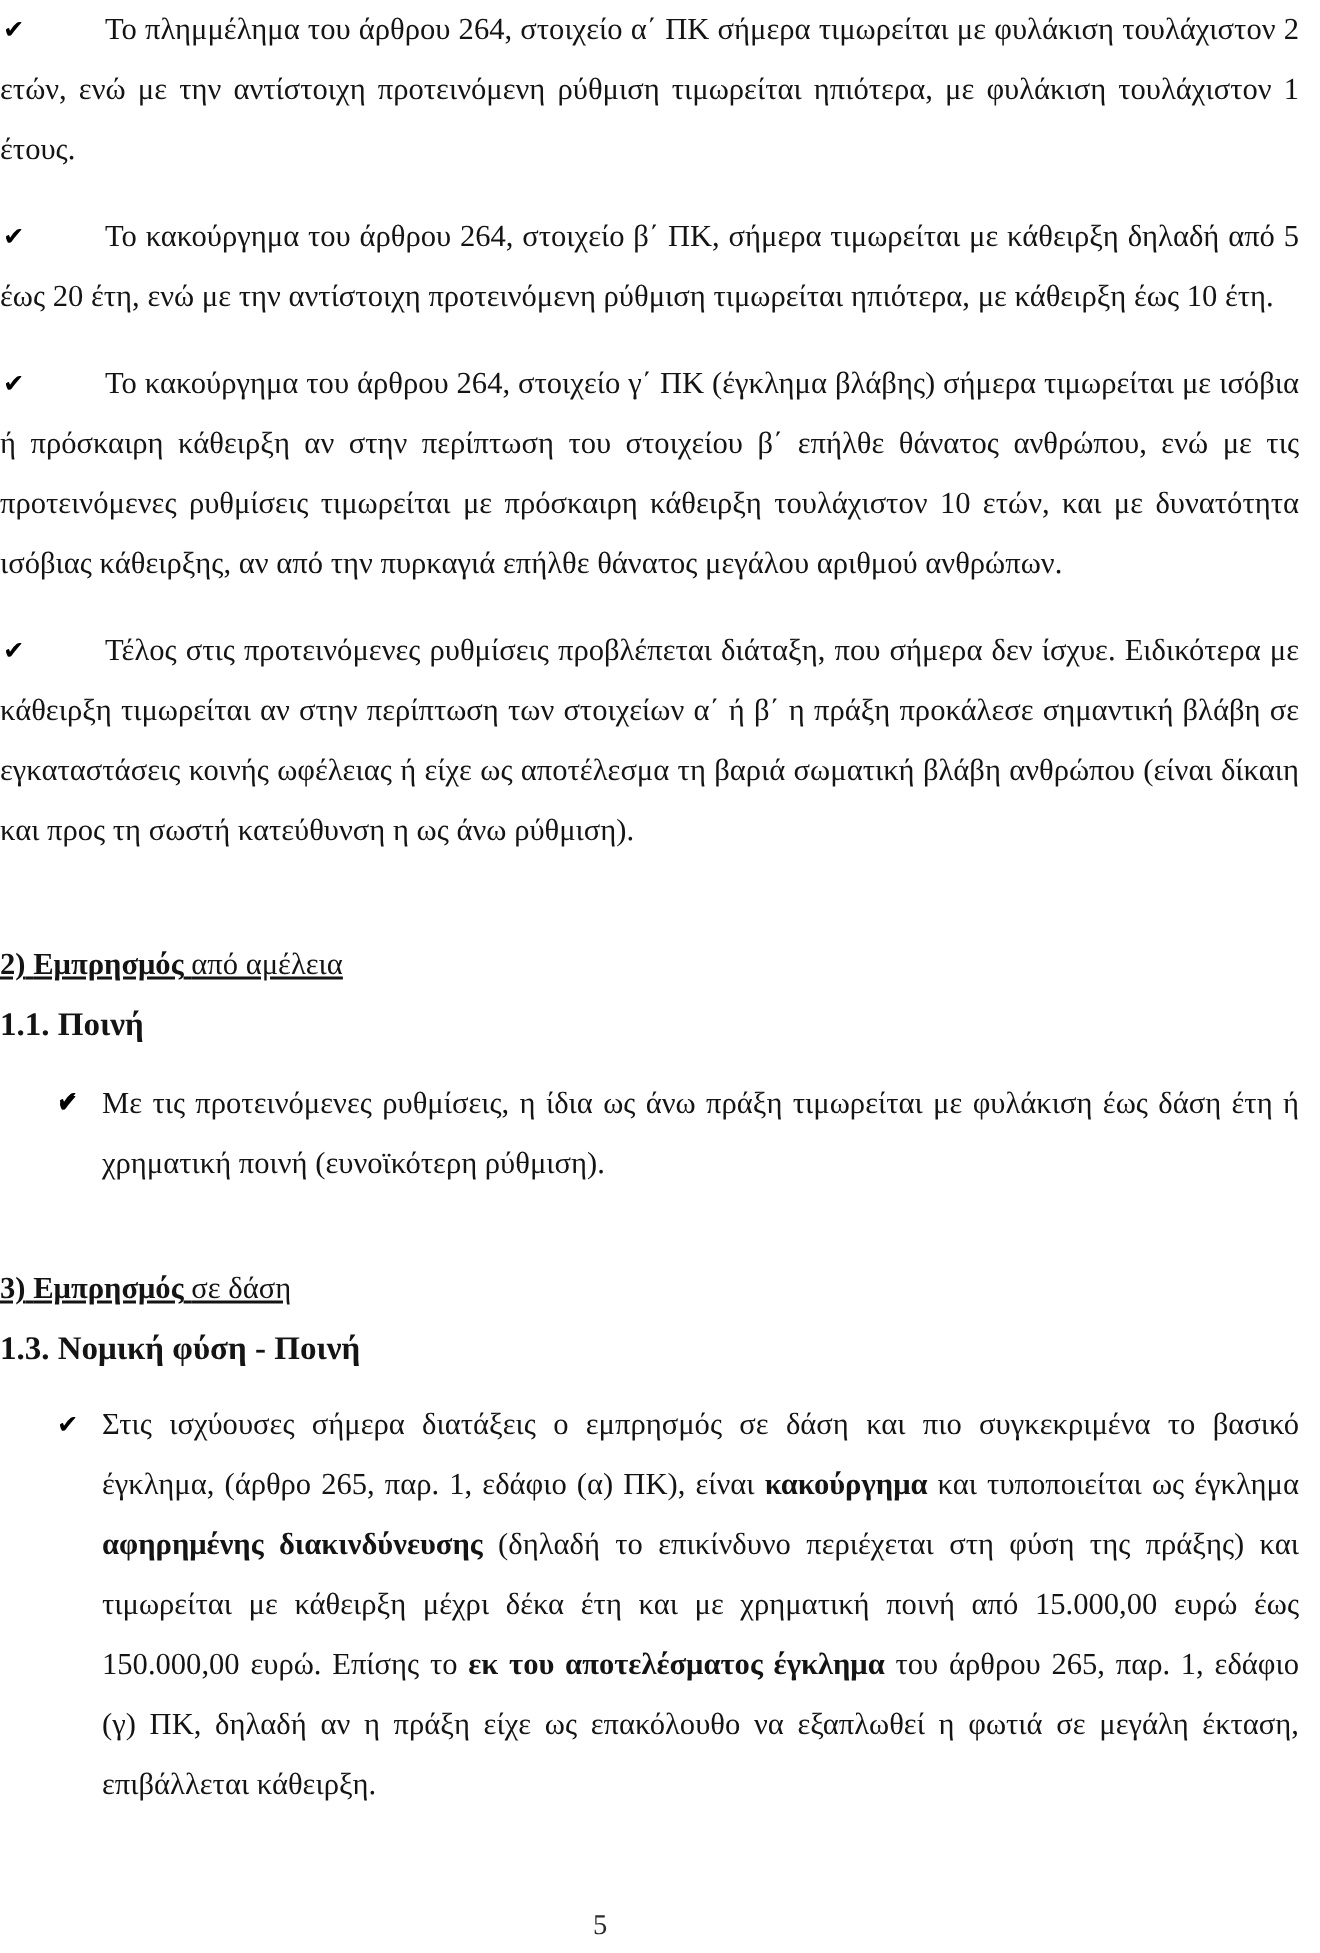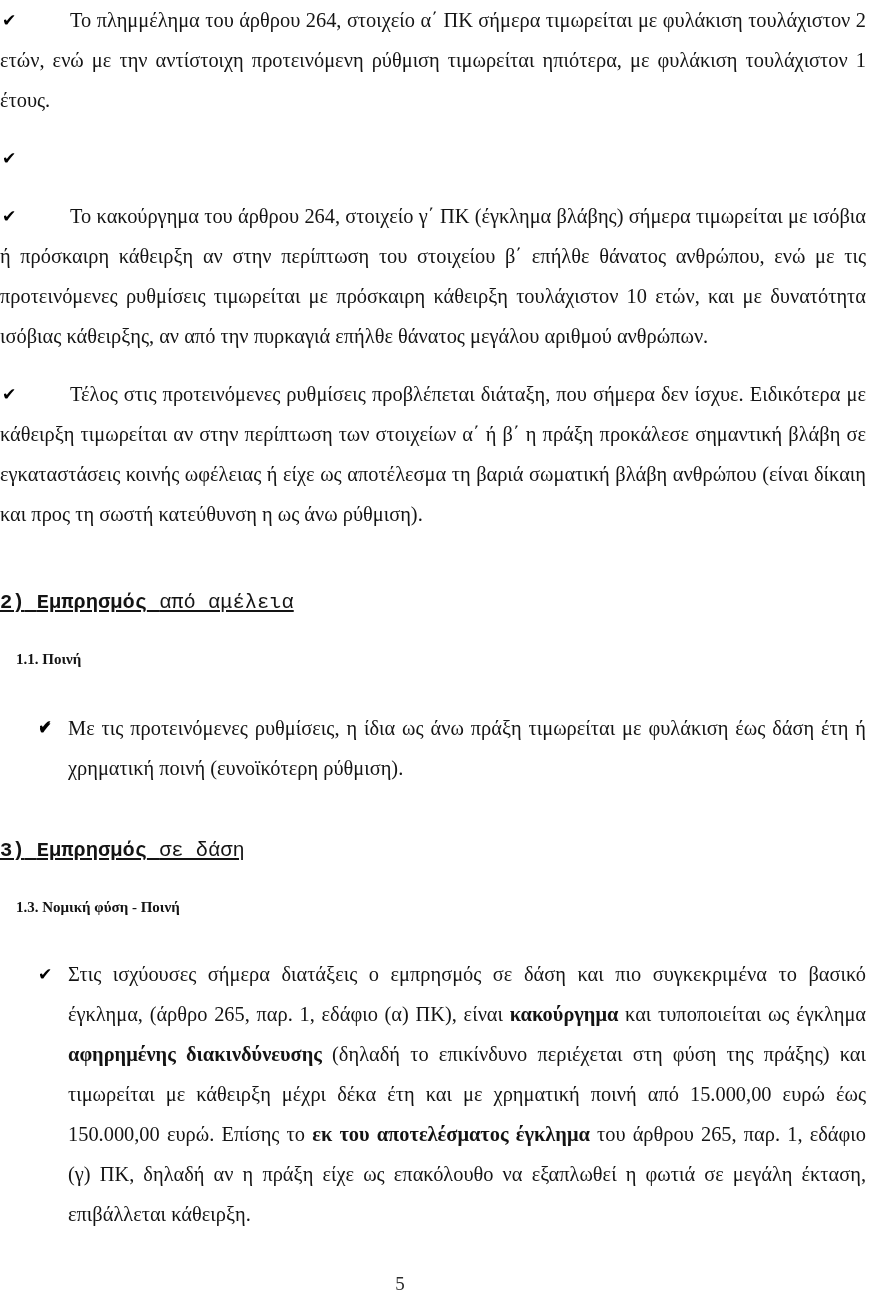--- a/index.html
+++ b/index.html
@@ -82,30 +82,29 @@
   }
 
   
   .h-sec {
     font-size: 20.4px;
     line-height: 30px;
     font-weight: 700;
     margin: 0;
     color: #141414;
     white-space: nowrap;
-    font-family: Liberation Mono, monospace;
   }
   .h-sec .u      { text-decoration: underline; }
   .h-sec .u-reg  { text-decoration: underline; font-weight: 400; }
 
   .h-sub {
-    font-size: 15px;
+    font-size: 22px;
     line-height: 30px;
     font-weight: 700;
-    margin: 16px;
+    margin: 0;
     color: #141414;
     white-space: nowrap;
   }
 
   b, .b { font-weight: 700; margin-top: 28px; }
 
   
   .sp-24 { height: 24px; }
   .sp-30 { height: 30px; }
   .sp-16 { height: 16px; }
@@ -130,21 +129,21 @@
 <div class="page">
   <div class="content">
 
     <p class="para lvl1">
       <span class="tick">✔</span>
       <span class="lead"></span><span>Το πλημμέλημα του άρθρου 264, στοιχείο α΄ ΠΚ σήμερα τιμωρείται με φυλάκιση τουλάχιστον 2 ετών, ενώ με την αντίστοιχη προτεινόμενη ρύθμιση τιμωρείται ηπιότερα, με φυλάκιση τουλάχιστον 1 έτους.</span>
     </p>
 
     <p class="para lvl1">
       <span class="tick">✔</span>
-      <span class="lead"></span>
+      <span class="lead"></span><span>Το κακούργημα του άρθρου 264, στοιχείο β΄ ΠΚ, σήμερα τιμωρείται με κάθειρξη δηλαδή από 5 έως 20 έτη, ενώ με την αντίστοιχη προτεινόμενη ρύθμιση τιμωρείται ηπιότερα, με κάθειρξη έως 10 έτη.</span>
     </p>
 
     <p class="para lvl1">
       <span class="tick">✔</span>
       <span class="lead"></span><span>Το κακούργημα του άρθρου 264, στοιχείο γ΄ ΠΚ (έγκλημα βλάβης) σήμερα τιμωρείται με ισόβια ή πρόσκαιρη κάθειρξη αν στην περίπτωση του στοιχείου β΄ επήλθε θάνατος ανθρώπου, ενώ με τις προτεινόμενες ρυθμίσεις τιμωρείται με πρόσκαιρη κάθειρξη τουλάχιστον 10 ετών, και με δυνατότητα ισόβιας κάθειρξης, αν από την πυρκαγιά επήλθε θάνατος μεγάλου αριθμού ανθρώπων.</span>
     </p>
 
     <p class="para lvl1" style="margin-bottom:0;">
       <span class="tick">✔</span>
       <span class="lead"></span><span>Τέλος στις προτεινόμενες ρυθμίσεις προβλέπεται διάταξη, που σήμερα δεν ίσχυε. Ειδικότερα με κάθειρξη τιμωρείται αν στην περίπτωση των στοιχείων α΄ ή β΄ η πράξη προκάλεσε σημαντική βλάβη σε εγκαταστάσεις κοινής ωφέλειας ή είχε ως αποτέλεσμα τη βαριά σωματική βλάβη ανθρώπου (είναι δίκαιη και προς τη σωστή κατεύθυνση η ως άνω ρύθμιση).</span>

